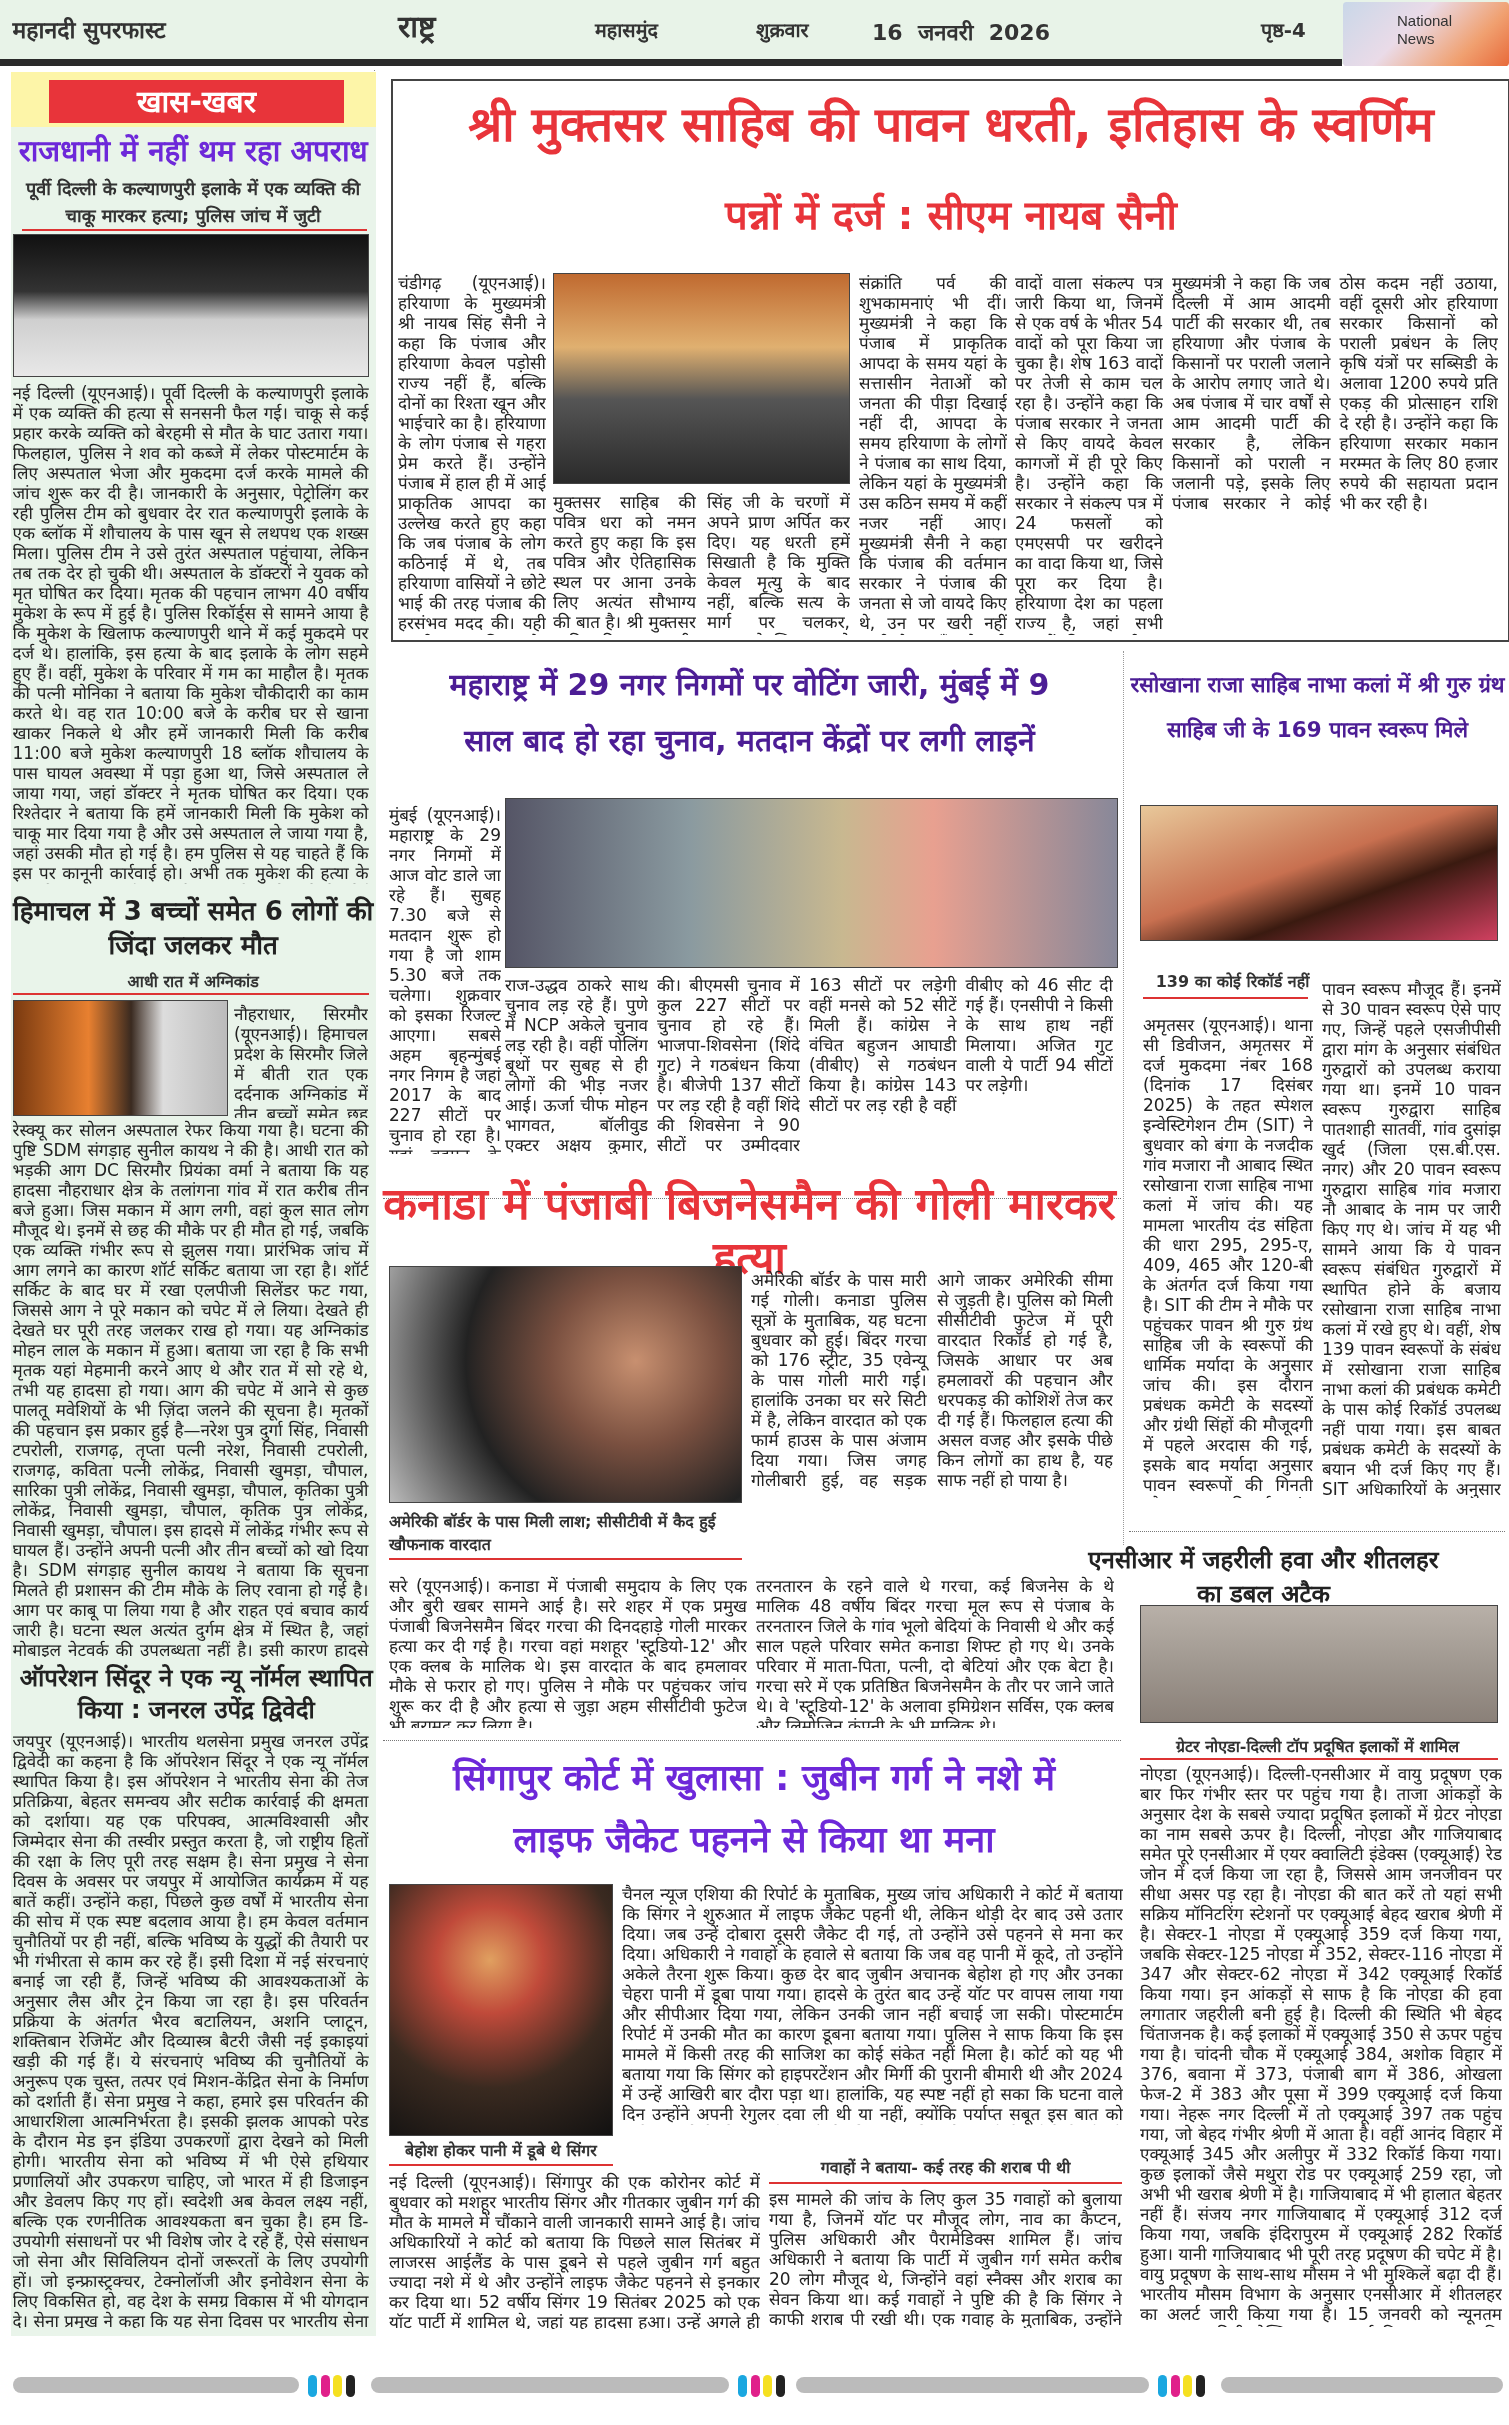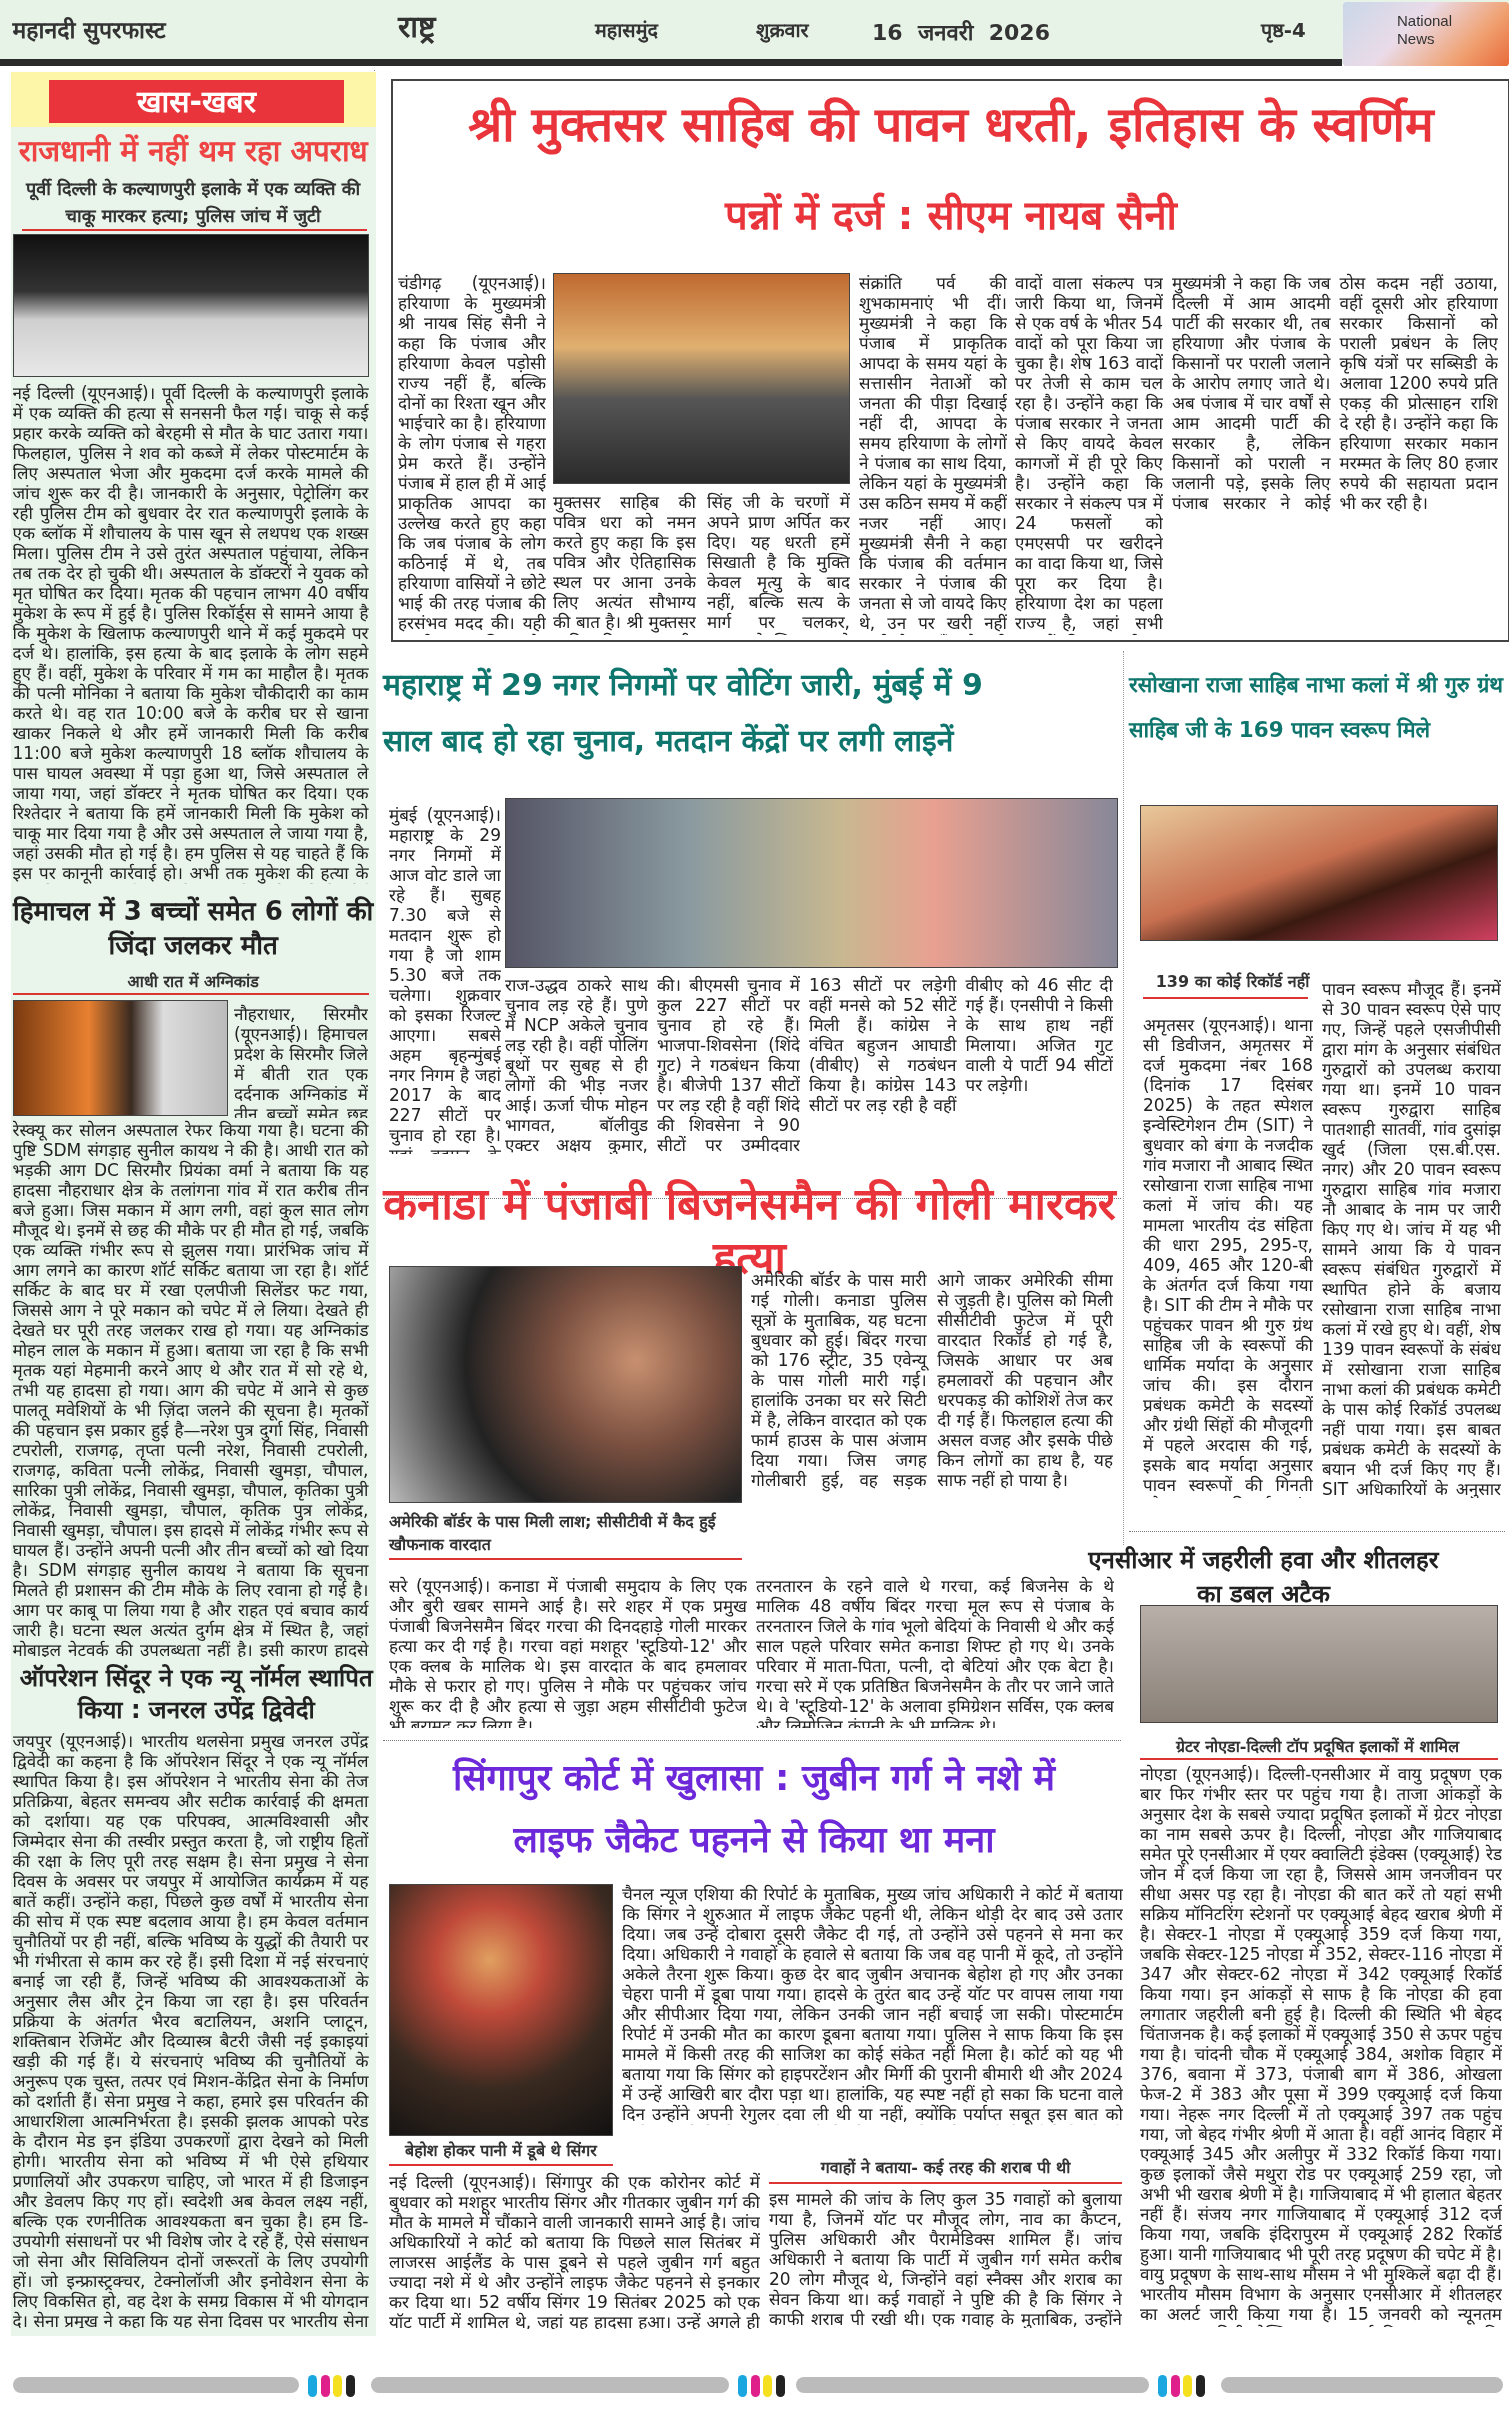--- a/index.html
+++ b/index.html
@@ -9,30 +9,30 @@
 .mast{left:0;top:0;width:1510px;height:64px;background:#e8f3e8}
 .mast-bar{left:0;top:59px;width:1342px;height:7.2px;background:#2a2a2a}
 .mast .m{position:absolute;top:12.5px;font-family:"DejaVu Sans",sans-serif;font-weight:bold;color:#333;font-size:23px;letter-spacing:0}
 .logo{left:1343px;top:1.8px;width:166px;height:64px;background:linear-gradient(135deg,#c9d7e8 0%,#eadbe8 40%,#f0a070 75%,#e86a3a 100%);border-radius:3.6px}
 .logo .t{position:absolute;left:54px;top:10.7px;font-family:"Liberation Sans",sans-serif;font-size:15px;line-height:18px;color:#333;text-align:left}
 .colsep{left:374px;top:70px;width:0;height:2263px;border-left:1.8px dotted #888}
 
 .khas-bg{left:10.7px;top:72px;width:365px;height:55px;background:#fdf5a8}
 .khas{left:49px;top:80px;width:295px;height:43px;background:#e8343a;color:#fff;font-weight:bold;font-size:30px;text-align:center;line-height:43px}
 .leftbg{left:10.7px;top:127px;width:365px;height:2209px;background:#e9f4ea}
-.lh1{left:10.7px;top:132px;width:365px;text-align:center;font-weight:bold;font-size:29.5px;color:#ef4444;line-height:39px}
+.lh1{left:10.7px;top:132px;width:365px;text-align:center;font-weight:bold;font-size:29.5px;color:#6d28d9;line-height:39px}
 .lh2{left:10.7px;top:175px;width:365px;text-align:center;font-weight:bold;font-size:18px;color:#333;line-height:27px}
 .redrule{height:1.8px;background:#d33}
 .photo{background:#777;border:0.9px solid #444}
 .body{font-size:17px;line-height:20px;color:#222;text-align:justify}
 .lh-big{font-weight:bold;font-size:26px;text-align:center;color:#222;line-height:34px}
 
 .frame{left:391px;top:79px;width:1119px;height:563px;border:2.7px solid #444}
 .redhead{color:#e8343a;font-weight:bold;text-align:center}
-.darkhead{color:#0f766e;font-weight:bold;}
+.darkhead{color:#4c1d95;font-weight:bold;text-align:center}
 .bluehead{color:#6d28d9;font-weight:bold;text-align:center}
 .dots{height:0;border-top:1.8px dotted #777}
 .cmyk{height:16px;border-radius:8px;background:#bbb}
 .dot{width:9px;height:21.5px;border-radius:4.5px;display:inline-block;margin-right:3.6px}
 .cap{font-weight:bold;font-size:16px;color:#333;line-height:23px}
 </style>
 </head>
 <body>
 
 <div class="abs mast">

